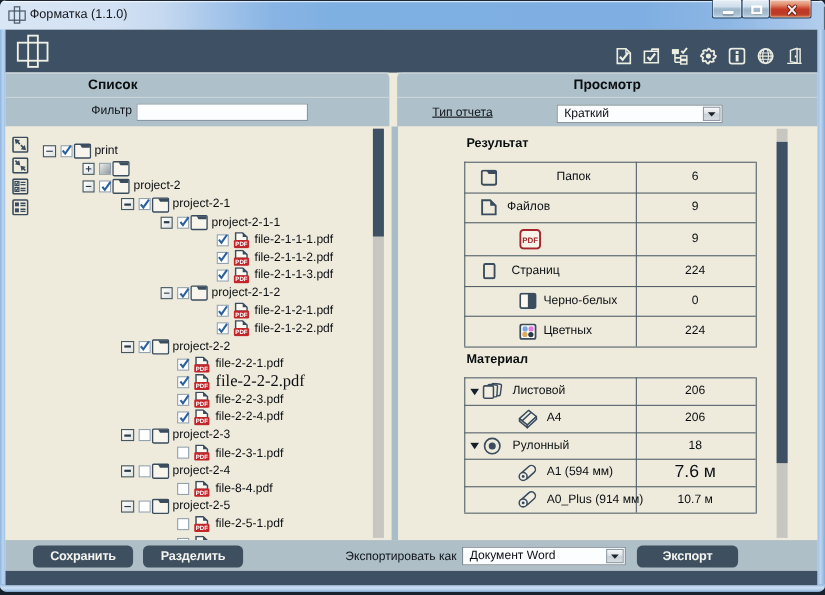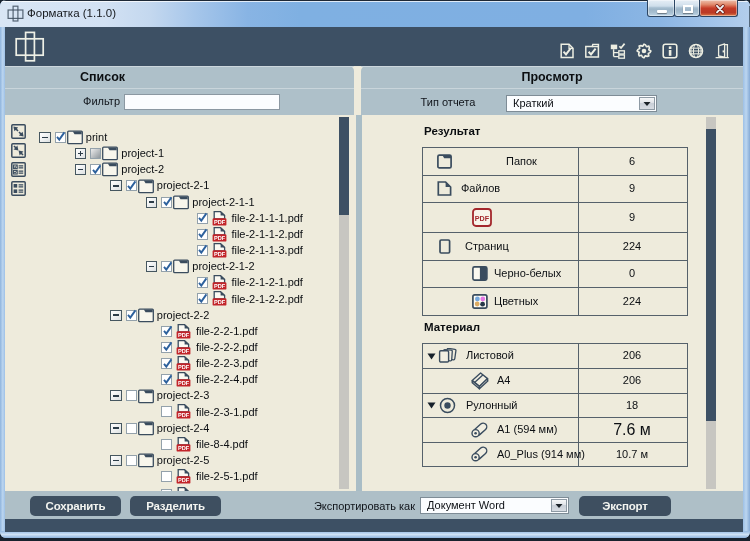--- a/index.html
+++ b/index.html
@@ -85,21 +85,21 @@
 <div style="position:absolute;left:5px;top:66px;width:349px;height:49px;background:#aec0c9;border-radius:0 5px 0 0;"></div>
 <div style="position:absolute;left:361px;top:66px;width:382px;height:49px;background:#aec0c9;border-radius:5px 0 0 0;"></div>
 <div style="position:absolute;left:5px;top:66px;width:349px;height:1px;background:#ccd7dd;border-radius:0 4px 0 0;"></div>
 <div style="position:absolute;left:361px;top:66px;width:382px;height:1px;background:#ccd7dd;"></div>
 <div style="position:absolute;left:5px;top:88px;width:349px;height:1px;background:#c9d5db;"></div>
 <div style="position:absolute;left:361px;top:88px;width:382px;height:1px;background:#c9d5db;"></div>
 <div style="position:absolute;left:80.0px;top:68.2px;width:200px;height:18.5px;line-height:18.5px;font-size:12.5px;font-weight:700;color:#0b0e11;text-align:left;white-space:nowrap;">Список</div>
 <div style="position:absolute;left:452.0px;top:68.2px;width:200px;height:18.5px;line-height:18.5px;font-size:12.5px;font-weight:700;color:#0b0e11;text-align:center;white-space:nowrap;">Просмотр</div>
 <div style="position:absolute;left:30px;top:93.0px;width:90px;height:17px;line-height:17px;font-size:11px;font-weight:400;color:#10141a;text-align:right;white-space:nowrap;">Фильтр</div>
 <div style="position:absolute;left:124px;top:94px;width:156px;height:16px;background:#fbfdff;border:1px solid #8b98a2;"></div>
-<div style="position:absolute;left:393px;top:93.5px;width:110px;height:17px;line-height:17px;font-size:11px;font-weight:400;color:#10141a;text-align:center;white-space:nowrap;">Тип отчета</div>
+<div style="position:absolute;left:393px;top:93.5px;width:110px;height:17px;line-height:17px;font-size:11px;font-weight:400;color:#10141a;text-align:left;white-space:nowrap;text-decoration:underline;">Тип отчета</div>
 <div style="position:absolute;left:506px;top:95px;width:151px;height:17px;background:#fbfdff;border:1px solid #7e8c96;">
 <div style="position:absolute;left:6px;top:0;height:15px;line-height:15px;font-size:11px;color:#0c0f14;white-space:nowrap;">Краткий</div>
 <div style="position:absolute;right:1px;top:1px;width:16px;height:13px;background:linear-gradient(180deg,#f6f7f8,#dfe3e8 45%,#c9cfd7 50%,#d8dde3);border:1px solid #8e9aa4;">
         <svg width="14" height="11" viewBox="0 0 14 11">
           <path d="M3.5,4.0 h7 l-3.5,4 z" fill="#1b2228"></path>
         </svg>
       </div>
 </div>
 <div style="position:absolute;left:5px;top:115px;width:351px;height:376px;background:#eeebdc;"></div>
 <div style="position:absolute;left:356px;top:115px;width:6px;height:376px;background:#a9bdc6;"></div>
@@ -151,21 +151,20 @@
 <div style="position:absolute;left:85.8px;top:129.0px;width:220px;height:17px;line-height:17px;font-size:11px;font-weight:400;color:#0c0f13;white-space:nowrap;">print</div>
 <div style="position:absolute;left:74.9px;top:148.1px;width:11.2px;height:11.2px;border:1.3px solid #45565f;background:linear-gradient(135deg,#ffffff,#dde1e2);">
           <div style="position:absolute;left:1.8px;top:3.9px;width:5.6px;height:1.4px;background:#2c3c48;"></div>
 <div style="position:absolute;left:3.9px;top:1.8px;width:1.4px;height:5.6px;background:#2c3c48;"></div>
 </div>
 <div style="position:absolute;left:90.2px;top:148.1px;width:11px;height:11px;border:1px solid #93a1ab;background:linear-gradient(135deg,#ececec,#8f979d);"></div>
 <svg style="position:absolute;left:102.3px;top:146.2px;" width="16" height="15" viewBox="0 0 16 15">
           <rect x="0.7" y="1.1" width="14.6" height="12.6" rx="1" fill="#f8f6ec" stroke="#3a4c5e" stroke-width="1.3"></rect>
           <path d="M5.8,1.5 L7.5,4.3 L14.7,4.3 L14.7,1.5 Z" fill="#3a4c5e"></path>
         </svg>
-<div style="position:absolute;left:121.30000000000001px;top:145.2px;width:220px;height:17px;line-height:17px;font-size:11px;font-weight:400;color:#0c0f13;white-space:nowrap;">project-1</div>
 <div style="position:absolute;left:74.9px;top:164.2px;width:11.2px;height:11.2px;border:1.3px solid #45565f;background:linear-gradient(135deg,#ffffff,#dde1e2);">
           <div style="position:absolute;left:1.8px;top:3.9px;width:5.6px;height:1.4px;background:#2c3c48;"></div>
 </div>
 <div style="position:absolute;left:90.2px;top:164.2px;width:11px;height:11px;border:1px solid #93a1ab;background:#ffffff;"></div>
 <svg style="position:absolute;left:89.7px;top:162.7px;" width="13" height="13" viewBox="0 0 13 13">
           <path d="M3,6.8 L5.3,9.6 L10.4,2.4" fill="none" stroke="#2d619d" stroke-width="1.9"></path>
         </svg>
 <svg style="position:absolute;left:102.3px;top:162.4px;" width="16" height="15" viewBox="0 0 16 15">
           <rect x="0.7" y="1.1" width="14.6" height="12.6" rx="1" fill="#f8f6ec" stroke="#3a4c5e" stroke-width="1.3"></rect>
           <path d="M5.8,1.5 L7.5,4.3 L14.7,4.3 L14.7,1.5 Z" fill="#3a4c5e"></path>
@@ -288,21 +287,21 @@
 <div style="position:absolute;left:161.2px;top:341.8px;width:11px;height:11px;border:1px solid #93a1ab;background:#ffffff;"></div>
 <svg style="position:absolute;left:160.7px;top:340.3px;" width="13" height="13" viewBox="0 0 13 13">
           <path d="M3,6.8 L5.3,9.6 L10.4,2.4" fill="none" stroke="#2d619d" stroke-width="1.9"></path>
         </svg>
 <svg style="position:absolute;left:176.2px;top:339.8px;" width="15" height="15" viewBox="0 0 15 15">
           <path d="M2.2,0.7 H8.6 L12.6,4.4 V8 H2.2 Z" fill="#fbf9f2" stroke="#3a4c5e" stroke-width="1.3"></path>
           <path d="M8.6,0.7 L8.6,4.4 L12.6,4.4 Z" fill="#3a4c5e"></path>
           <rect x="0.6" y="7.2" width="13.8" height="7.4" rx="1.2" fill="#c2252a"></rect>
           <text x="7.5" y="12.9" font-size="5.6" font-weight="700" fill="#fff" text-anchor="middle" font-family="Liberation Sans,sans-serif">PDF</text>
         </svg>
-<div style="position:absolute;left:195.90000000000003px;top:338.9px;width:220px;height:17px;line-height:17px;font-size:11px;font-weight:400;color:#0c0f13;white-space:nowrap;">file-2-2-2.pdf</div>
+<div style="position:absolute;left:195.90000000000003px;top:338.9px;width:220px;height:17px;line-height:17px;font-size:15px;font-weight:400;color:#0c0f13;white-space:nowrap;font-family:Liberation Serif, serif;">file-2-2-2.pdf</div>
 <div style="position:absolute;left:161.2px;top:358.0px;width:11px;height:11px;border:1px solid #93a1ab;background:#ffffff;"></div>
 <svg style="position:absolute;left:160.7px;top:356.5px;" width="13" height="13" viewBox="0 0 13 13">
           <path d="M3,6.8 L5.3,9.6 L10.4,2.4" fill="none" stroke="#2d619d" stroke-width="1.9"></path>
         </svg>
 <svg style="position:absolute;left:176.2px;top:356.0px;" width="15" height="15" viewBox="0 0 15 15">
           <path d="M2.2,0.7 H8.6 L12.6,4.4 V8 H2.2 Z" fill="#fbf9f2" stroke="#3a4c5e" stroke-width="1.3"></path>
           <path d="M8.6,0.7 L8.6,4.4 L12.6,4.4 Z" fill="#3a4c5e"></path>
           <rect x="0.6" y="7.2" width="13.8" height="7.4" rx="1.2" fill="#c2252a"></rect>
           <text x="7.5" y="12.9" font-size="5.6" font-weight="700" fill="#fff" text-anchor="middle" font-family="Liberation Sans,sans-serif">PDF</text>
         </svg>

